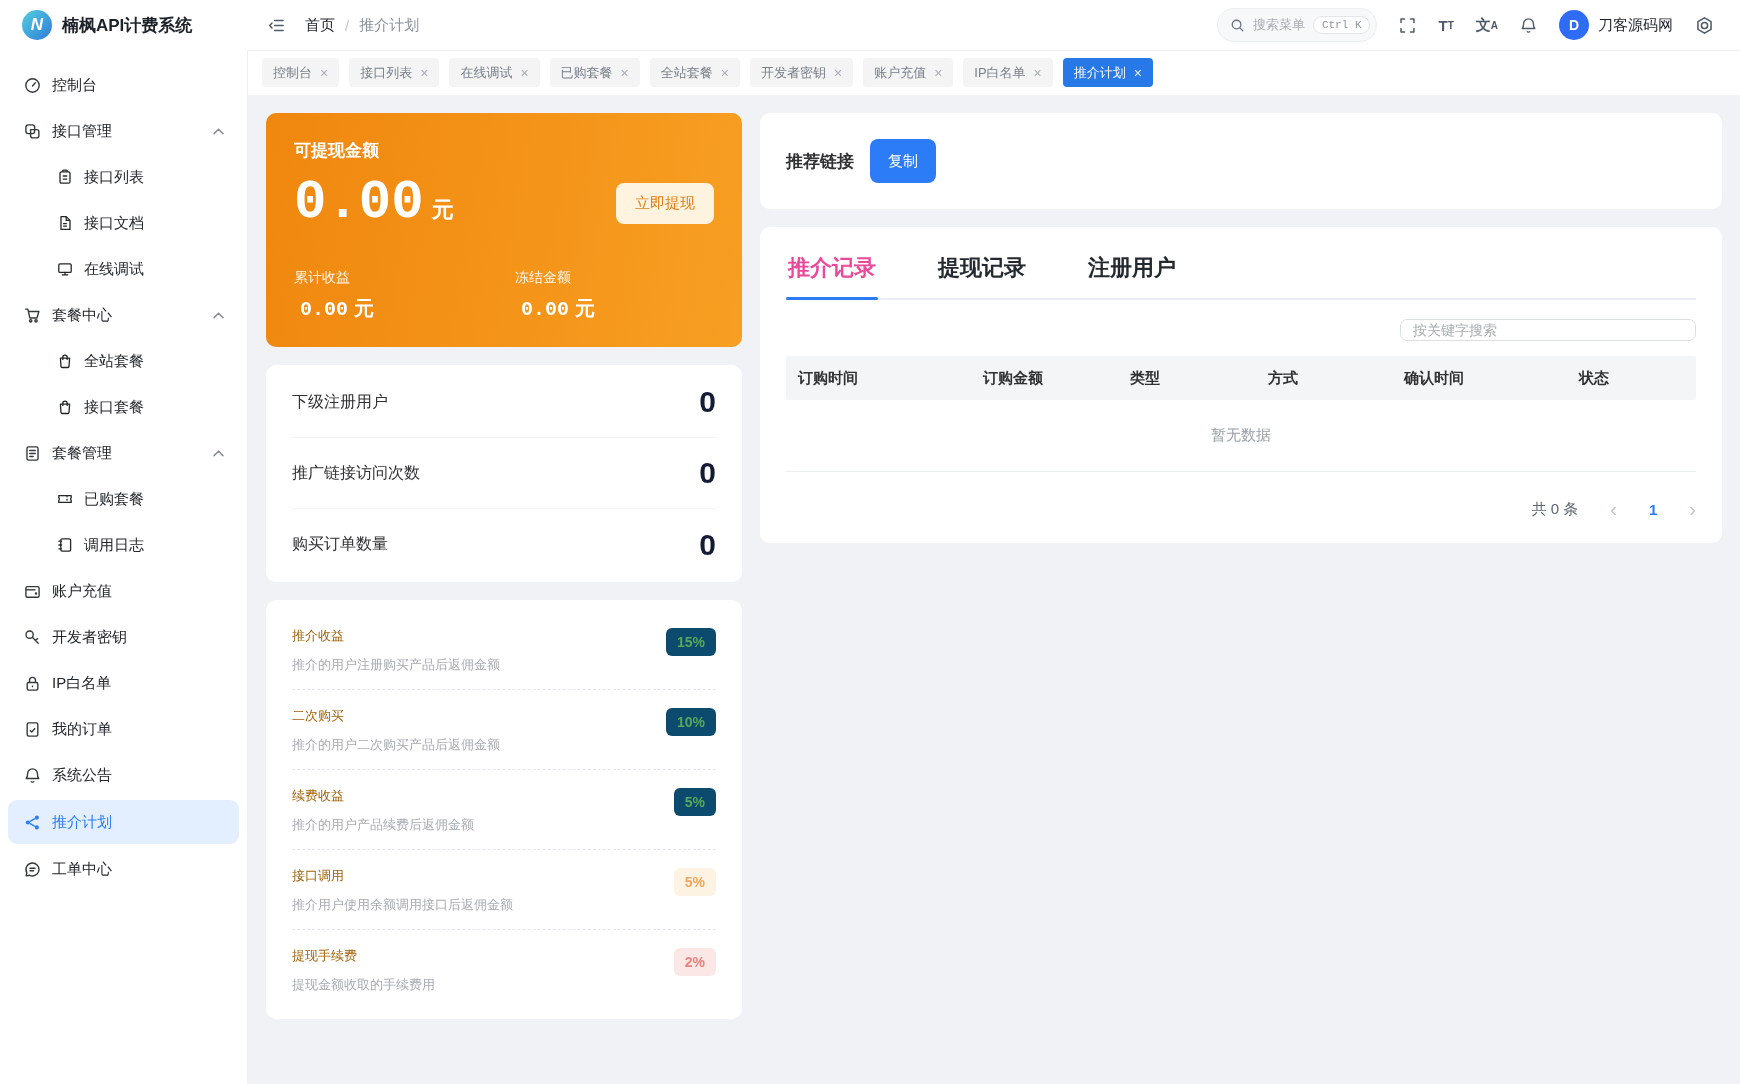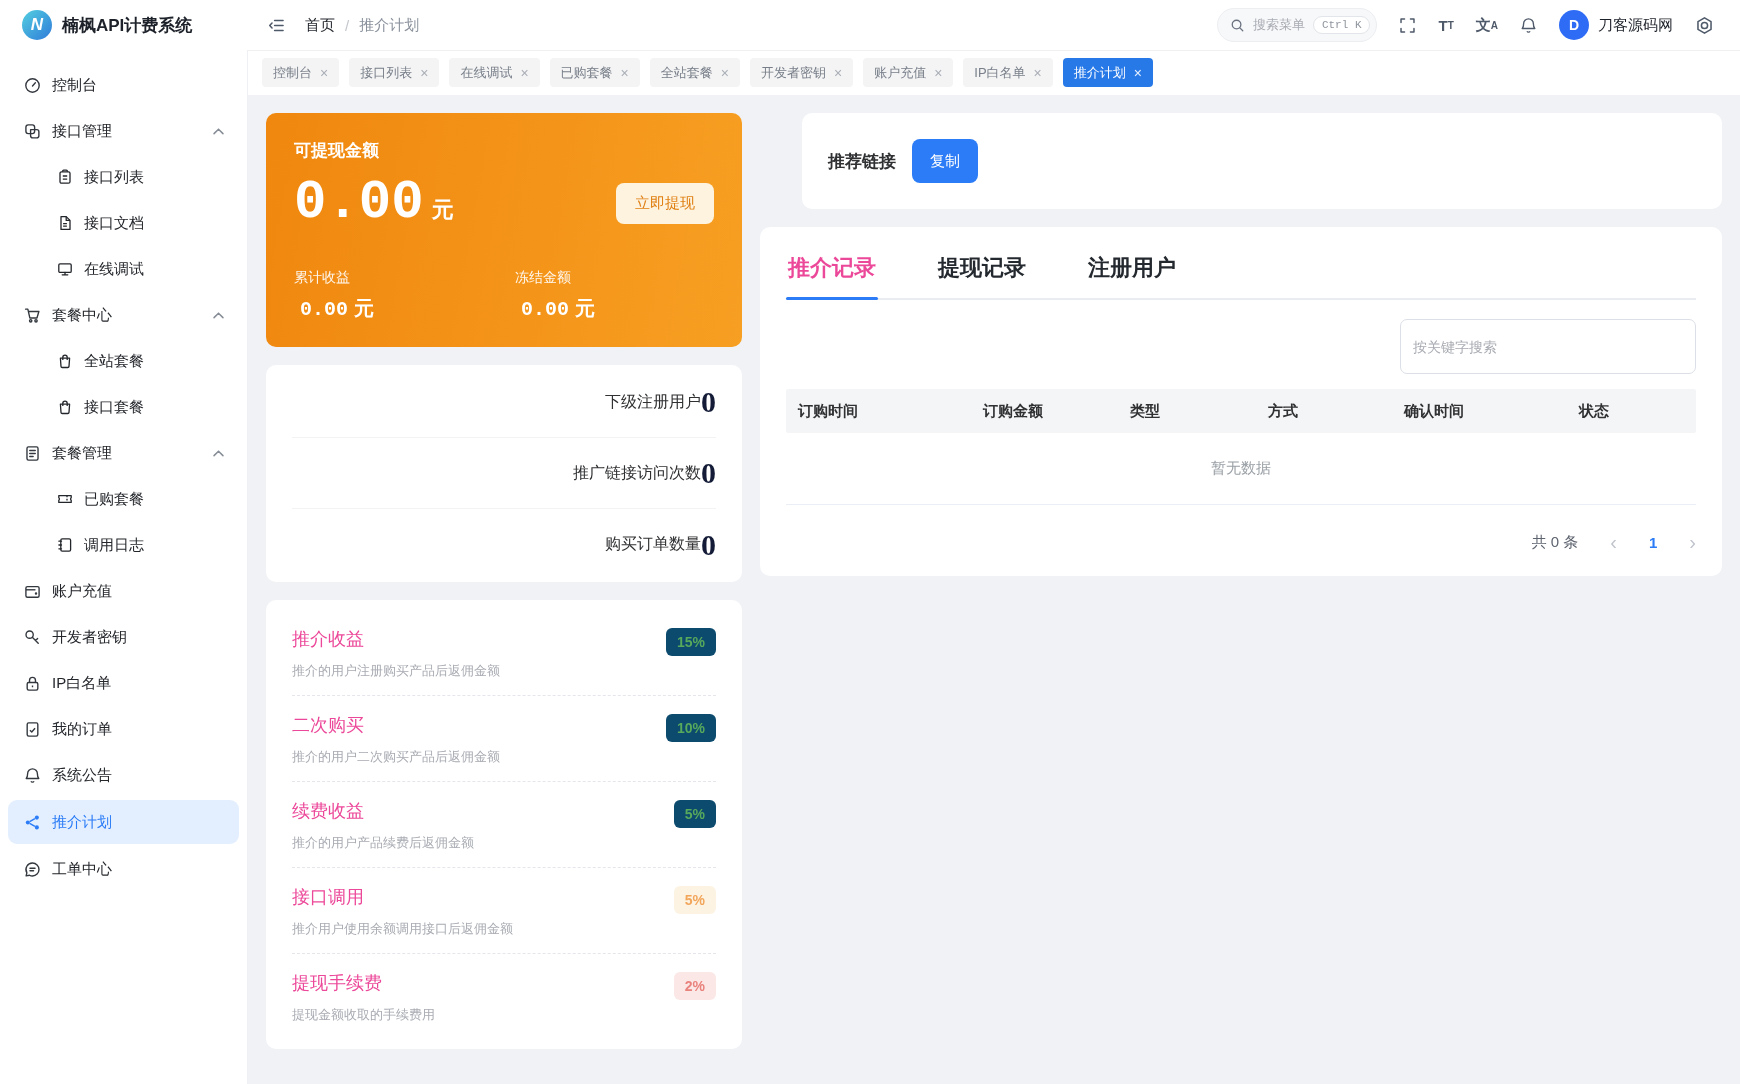--- a/index.html
+++ b/index.html
@@ -56,50 +56,50 @@
   .w-amount .unit { font-size:22px; font-weight:bold; margin-left:8px; }
   .w-btn { background:#fdf3df; color:#e07f12; border:none; border-radius:8px; padding:11px 19px; font-size:15px; cursor:pointer; font-family:inherit; }
   .w-sub { display:flex; margin-top:auto;gap:21px; }
   .w-sub > div:first-child { width:200px; }
   .w-sub .lb { font-size:14px; color:rgba(255,255,255,.92); }
   .w-sub .val { font-size:26px; font-weight:800; margin-top:6px; }
   .w-sub .val span { font-size:20px; margin-left:6px; }
 
   
   .stats { padding:2px 26px; }
-  .st-row { height:71px; display:flex; align-items:center; justify-content:flex-end; border-bottom:1px solid #f2f3f5;font-family:Liberation Serif, serif; }
+  .st-row { height:71px; display:flex; align-items:center; justify-content:space-between; border-bottom:1px solid #f2f3f5; }
   .st-row:last-child { border-bottom:none; }
   .st-lb { font-size:16px; color:#303133; }
   .st-val { font-size:30px; font-weight:800; color:#131b36; }
 
   
   .comm { padding:10px 26px; }
   .cm-item { padding:17px 0 15px; border-bottom:1px dashed #e5e6eb; display:flex; justify-content:space-between; }
   .cm-item:last-child { border-bottom:none; }
-  .cm-title { font-size:18px; color:#ec4899; }
+  .cm-title { font-size:13px; color:#a16207; }
   .cm-desc { font-size:13px; color:#a8abb2; margin-top:11px; }
   .badge { align-self:flex-start; margin-top:1px; font-size:14px; font-weight:bold; border-radius:6px; padding:6px 11px; }
   .badge.green { background:#0c4a6e; color:#57a95c; }
   .badge.orange { background:#fdf3e3; color:#f2a65a; }
   .badge.red { background:#fbe7e6; color:#e9827c; }
 
   
-  .linkcard { padding:26px; display:flex; align-items:center; gap:16px;margin-left:42px; }
+  .linkcard { padding:26px; display:flex; align-items:center; gap:16px; }
   .lk-label { font-size:17px; font-weight:bold; color:#303133; flex:none; }
   .lk-input { flex:1; height:44px; border:1px solid #dcdfe6; border-radius:8px; padding:0 14px; font-size:15px; color:#303133; font-family:inherit; outline:none; }
   .lk-btn { flex:none; width:66px; height:44px; background:#2b7cf6; color:#fff; border:none; border-radius:8px; font-size:15px; cursor:pointer; font-family:inherit; }
 
   
   .records { padding:4px 26px 24px; }
   .r-tabs { display:flex; gap:58px; border-bottom:2px solid #e9ecf0; }
   .r-tab { padding:22px 2px 15px; font-size:22px; font-weight:600; color:#24292f; cursor:pointer; position:relative; }
   .r-tab.active { color:#ec4899; }
   .r-tab.active::after { content:""; position:absolute; left:0; right:0; bottom:-2px; height:3px; background:#2b7cf6; border-radius:2px; }
   .r-search { display:flex; justify-content:flex-end; padding:19px 0 15px; }
-  .r-search input { width:296px; height:55px; border:1px solid #dcdfe6; border-radius:7px; padding:0 12px; font-size:14px; font-family:inherit; color:#303133; outline:none; }
+  .r-search input { width:296px; height:22px; border:1px solid #dcdfe6; border-radius:7px; padding:0 12px; font-size:14px; font-family:inherit; color:#303133; outline:none; }
   .r-search input::placeholder { color:#a8abb2; }
   .thead { display:grid; grid-template-columns:185px 147px 138px 136px 175px 1fr; background:#f4f5f7; border-radius:2px; height:44px; align-items:center; font-size:15px; font-weight:bold; color:#303133; }
   .thead div { padding-left:12px; }
   .empty-row { height:72px; display:flex; align-items:center; justify-content:center; font-size:15px; color:#9aa0a6; border-bottom:1px solid #ebeef5; }
   .pager { margin-top:27px; display:flex; justify-content:flex-end; align-items:center; gap:32px; font-size:15px; color:#5f6570; }
   .pg-arrow { color:#c0c4cc; font-size:20px; line-height:1; cursor:pointer; }
   .pg-cur { color:#2b7cf6; font-weight:bold; cursor:pointer; }
 
   .ic { width:17px; height:17px; }
   .ic16 { width:16px; height:16px; }

